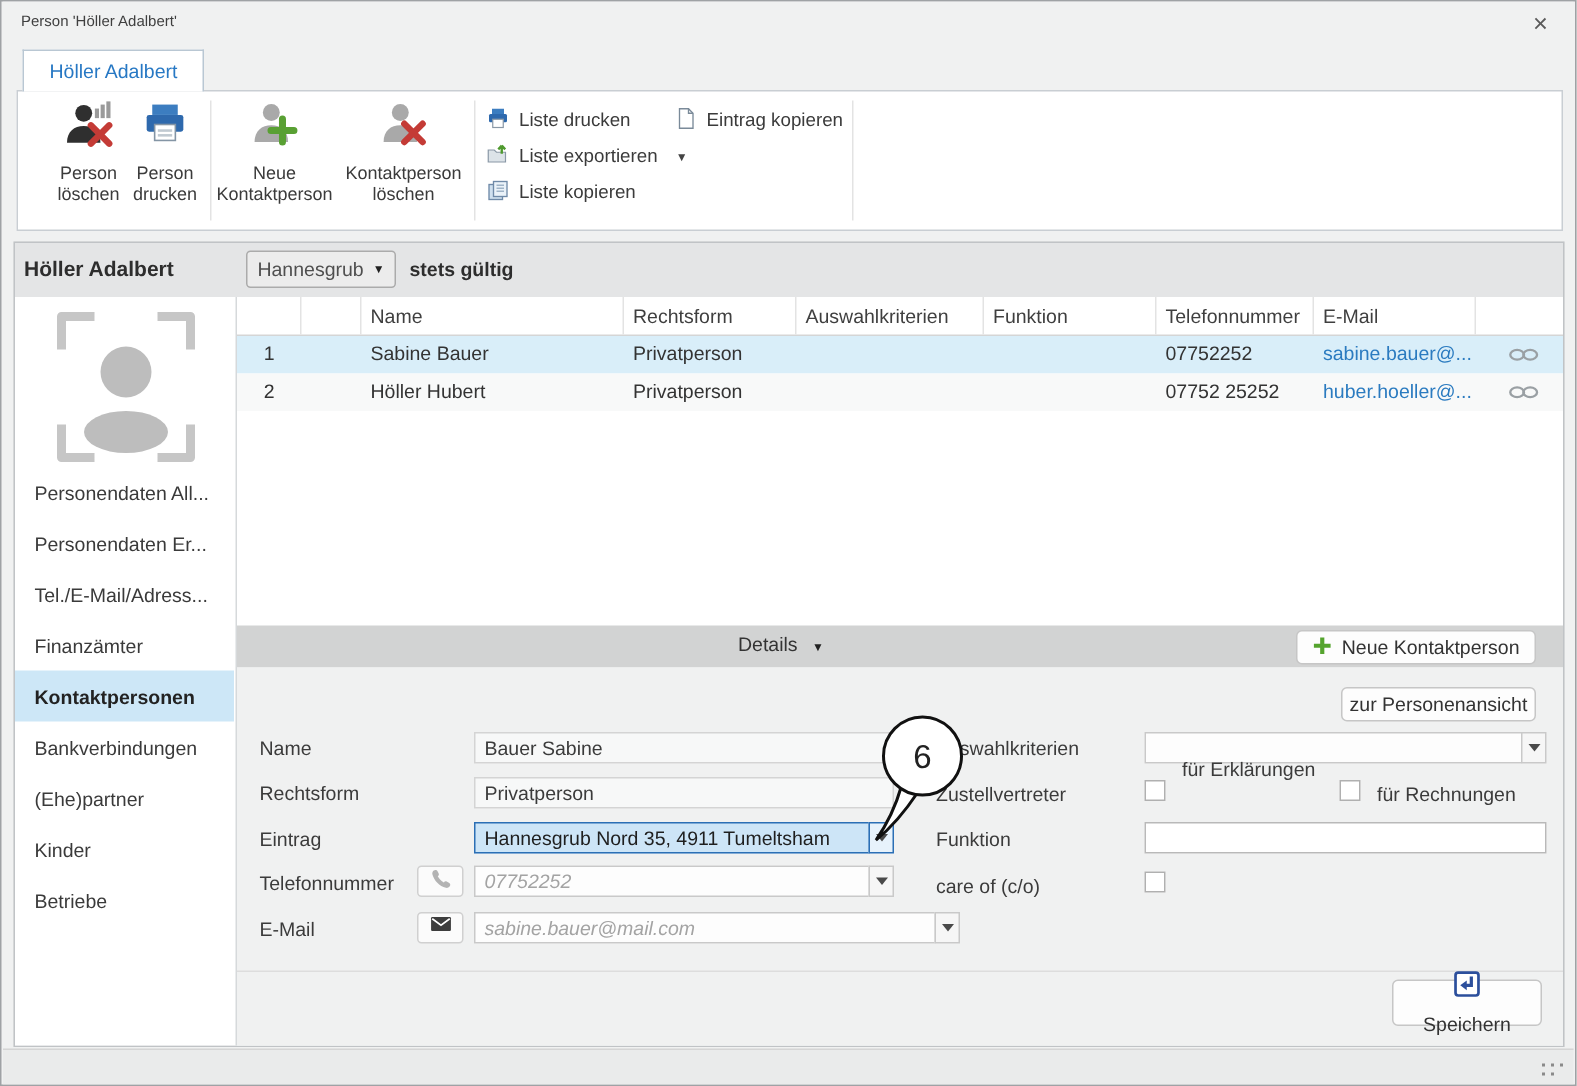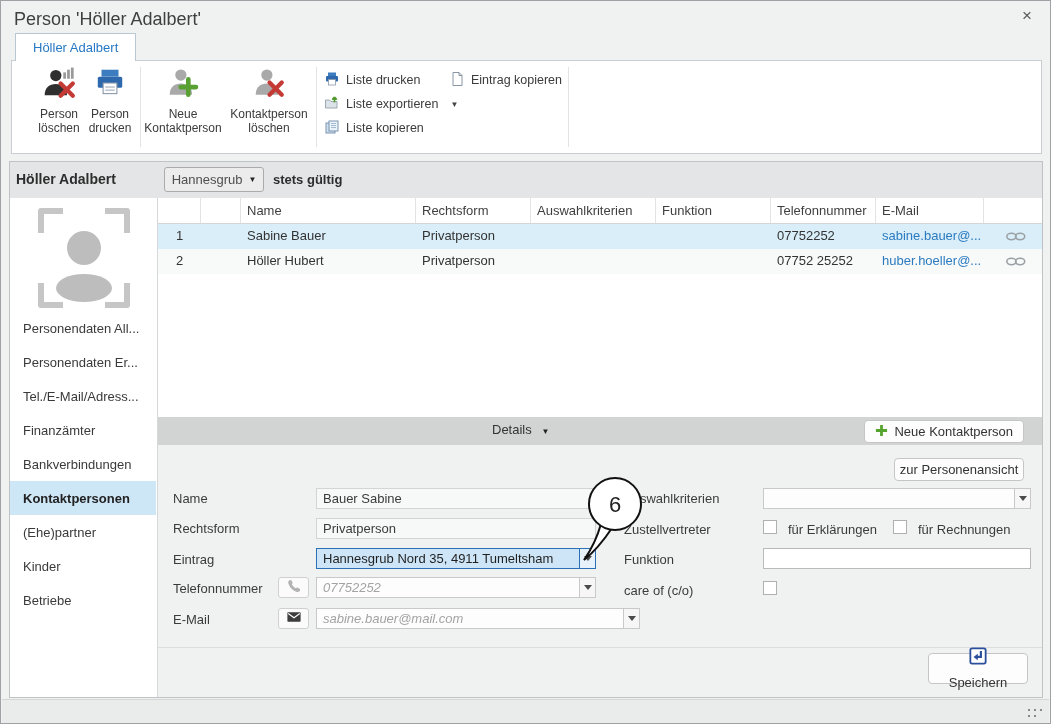--- a/index.html
+++ b/index.html
@@ -1,21 +1,21 @@
 <!DOCTYPE html>
 <html><head>
 <meta charset="utf-8">
 <style>
   * { box-sizing: border-box; margin:0; padding:0; }
   body { font-family: "Liberation Sans", "DejaVu Sans", sans-serif; background:#888; }
   .window { position:relative; width:1051px; height:724px; background:#f0f1f1; border:1px solid #9fa2a5; overflow:hidden; }
 
   
   .titlebar { position:absolute; left:1px; top:0; right:1px; height:30px; background:#f0f1f1; }
-  .title-text { position:absolute; left:12px; top:8px; font-size:18px; color:#3f3f3f; }
+  .title-text { position:absolute; left:12px; top:8px; font-size:10px; color:#3f3f3f; }
   .close-x { position:absolute; right:12px; top:5px; font-size:17px; color:#5a5a5a; cursor:default; width:20px; text-align:center; }
 
   
   .tab { position:absolute; left:14px; top:32px; height:28px; background:#fff; border:1px solid #b9c7d3; border-bottom:none; color:#2778c4; font-size:13px; display:flex; align-items:center; padding:0 17px; z-index:3; }
 
   
   .toolbar { position:absolute; left:10px; top:59px; width:1031px; height:94px; background:#fff; border:1px solid #c9ced3; z-index:2; }
   .tb-sep { position:absolute; top:6px; bottom:6px; width:1px; background:#e3e3e3; }
   .tb-big { position:absolute; top:5px; width:48px; display:flex; flex-direction:column; align-items:center; gap:3px; cursor:default; }
   .tb-big .tb-label { font-size:12px; line-height:1.2; text-align:center; color:#3b3b3b; }
@@ -230,25 +230,25 @@
           </div>
         <div class="nav-item">
             <span>Personendaten Er...</span>
           </div>
         <div class="nav-item">
             <span>Tel./E-Mail/Adress...</span>
           </div>
         <div class="nav-item">
             <span>Finanzämter</span>
           </div>
-        <div class="nav-item">
-            <span>Bankverbindungen</span>
-          </div>
         <div class="nav-item selected">
             <span>Kontaktpersonen</span>
+          </div>
+        <div class="nav-item">
+            <span>Bankverbindungen</span>
           </div>
         <div class="nav-item">
             <span>(Ehe)partner</span>
           </div>
         <div class="nav-item">
             <span>Kinder</span>
           </div>
         <div class="nav-item">
             <span>Betriebe</span>
           </div>
@@ -380,21 +380,21 @@
         <span class="form-label" style="left:466px;top:46px">Auswahlkriterien</span>
         <div class="field combo" style="left:605px;top:43px;width:268px">
           <input style="">
           <div class="arrow-box">
               <div class="tri"></div>
             </div>
         </div>
 
         <span class="form-label" style="left:466px;top:77px">Zustellvertreter</span>
         <span class="checkbox" style="left:605px;top:75px"></span>
-        <span class="form-label" style="left:630px;top:77px">für Erklärungen</span>
+        <span class="form-label" style="left:630px;top:60px">für Erklärungen</span>
         <span class="checkbox" style="left:735px;top:75px"></span>
         <span class="form-label" style="left:760px;top:77px">für Rechnungen</span>
 
         <span class="form-label" style="left:466px;top:107px">Funktion</span>
         <div class="plain-input" style="left:605px;top:103px;width:268px">
           <input style="">
         </div>
 
         <span class="form-label" style="left:466px;top:138px">care of (c/o)</span>
         <span class="checkbox" style="left:605px;top:136px"></span>

